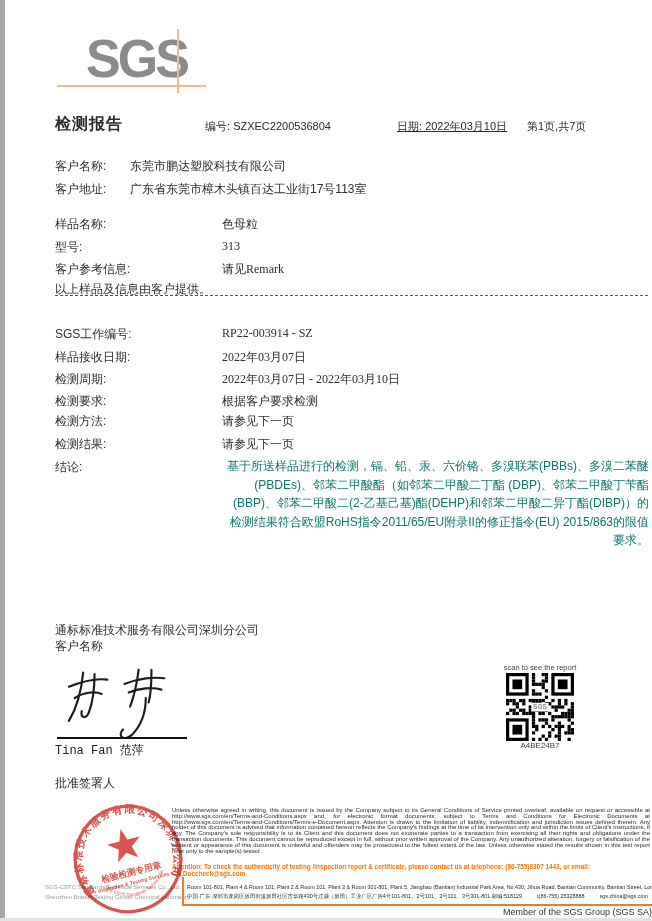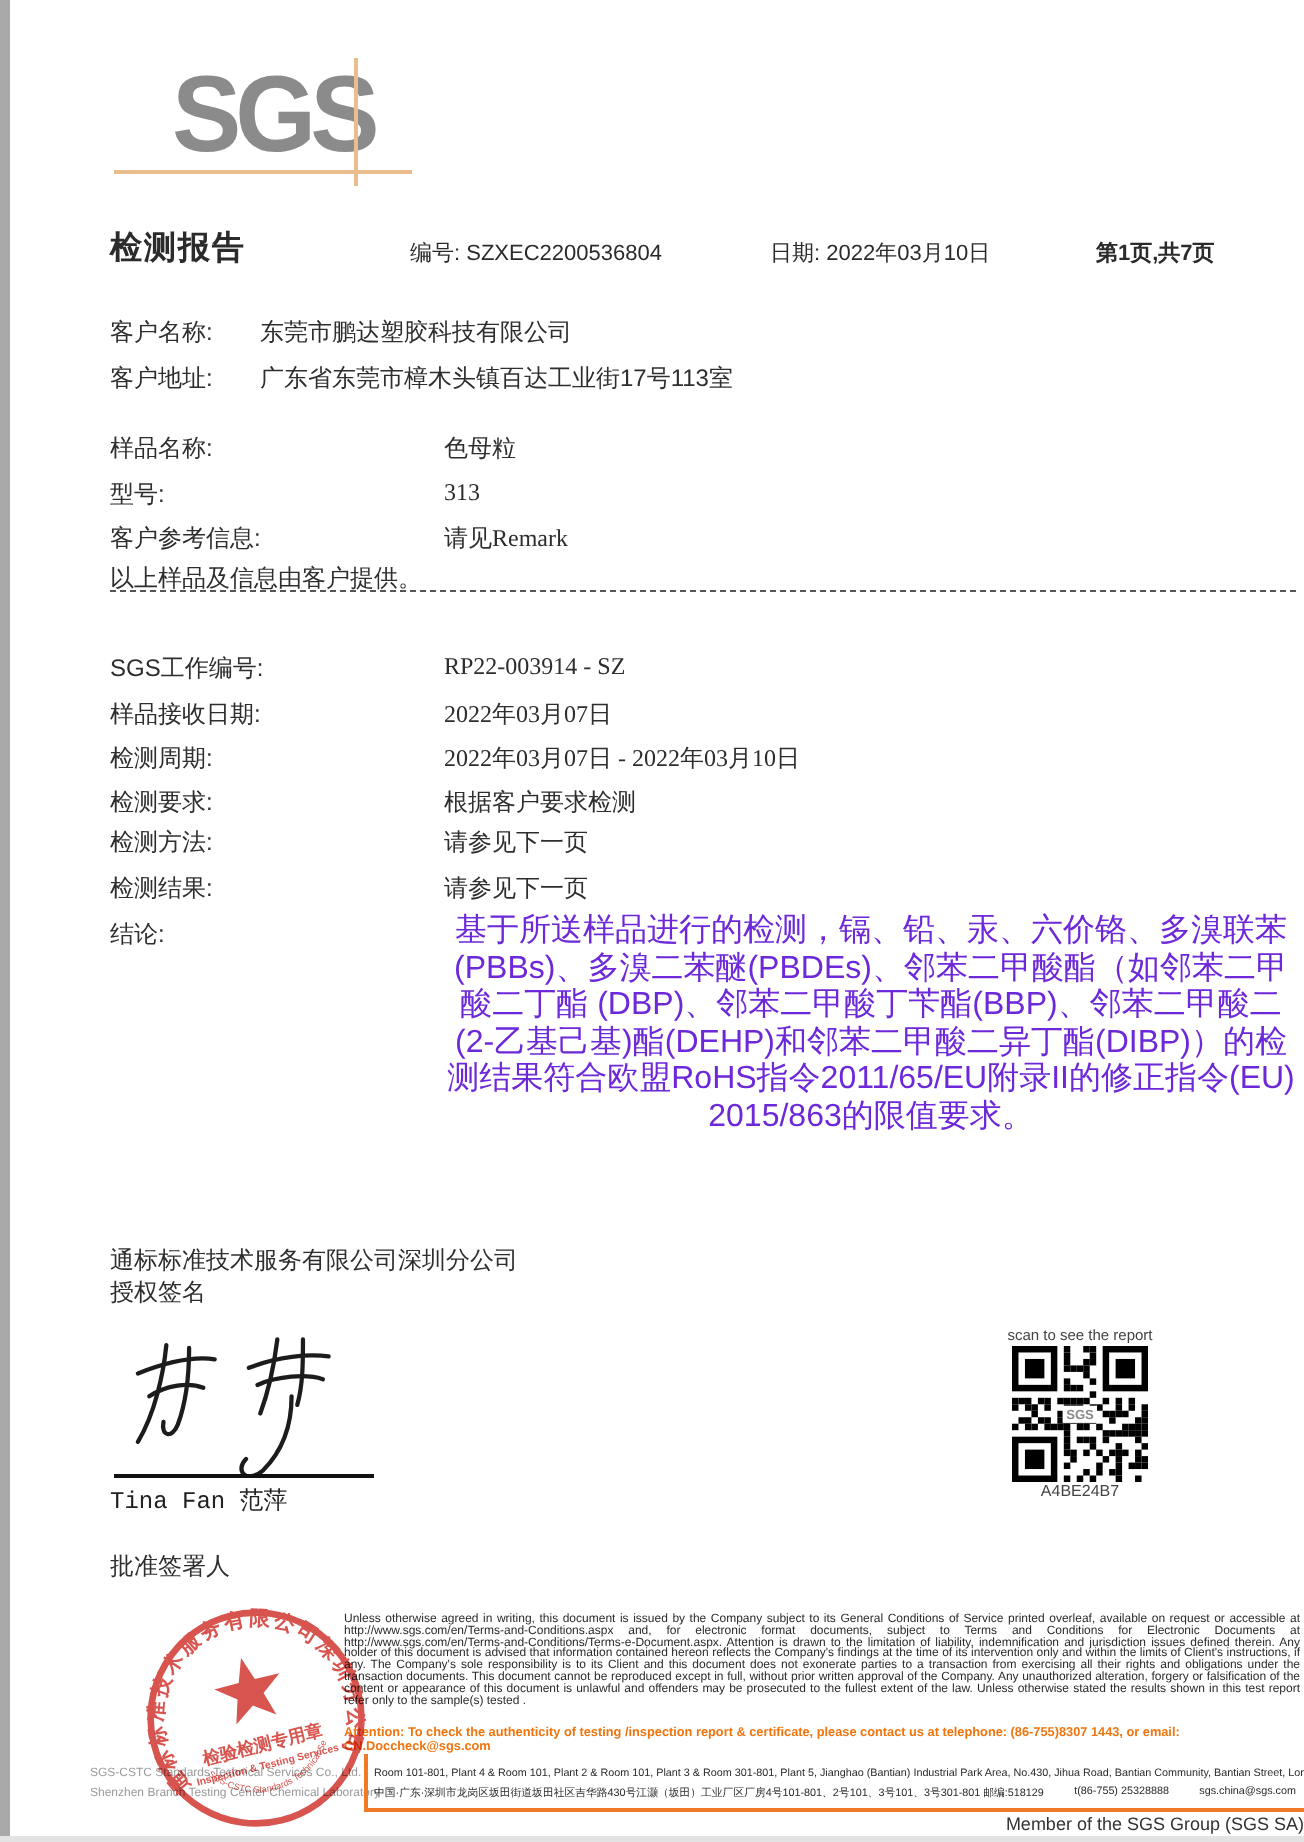--- a/index.html
+++ b/index.html
@@ -13,30 +13,30 @@
 
   
   .logo-text{position:absolute;left:86px;top:32px;font-size:52px;font-weight:bold;
     color:#8b8b8b;letter-spacing:-3px;transform:scaleY(1.04);line-height:1;}
   .logo-hline{position:absolute;left:57px;top:85px;width:149px;height:2px;background:#e9bd8d;}
   .logo-vline{position:absolute;left:177px;top:29px;width:2px;height:64px;background:#e9bd8d;}
 
   
   .doc-title{position:absolute;left:55px;top:114px;font-size:16px;font-weight:bold;letter-spacing:1px;color:#2b2b2b;}
   .meta{position:absolute;top:119px;font-size:11px;color:#2b2b2b;white-space:nowrap;}
-  .meta-no{left:205px;} .meta-date{left:385px;} .meta-page{left:548px;font-weight:bold;}
+  .meta-no{left:205px;} .meta-date{left:397px;text-decoration:underline;} .meta-page{left:527px;}
 
   
   .row{position:absolute;left:55px;font-size:12px;color:#2e2e2e;white-space:nowrap;}
   .row .val-near{position:absolute;left:75px;white-space:nowrap;}
   .row .val-far{position:absolute;left:167px;white-space:nowrap;font-family:Liberation Serif, serif;}
   .sep-dashed{position:absolute;left:55px;top:295px;width:593px;border-top:1px dashed #555;}
 
-  .conclusion{position:absolute;left:222px;top:457px;width:427px;font-size:16px;
-    line-height:18.5px;color:#6d28d9;text-align:center;}
+  .conclusion{position:absolute;left:222px;top:457px;width:427px;font-size:12px;
+    line-height:18.5px;color:#0f766e;text-align:right;}
 
   
   .sig-company{position:absolute;left:55px;top:622px;font-size:12px;color:#2e2e2e;}
   .sig-auth{position:absolute;left:55px;top:638px;font-size:12px;color:#2e2e2e;}
   .sig-svg{position:absolute;left:58px;top:664px;}
   .sig-line{position:absolute;left:57px;top:737px;width:130px;height:2px;background:#111;}
   .sig-name{position:absolute;left:55px;top:742px;font-size:12px;color:#222;font-family:Liberation Mono, monospace;}
   .sig-title{position:absolute;left:55px;top:760px;font-size:12px;color:#2e2e2e;margin-top:15px;}
 
   
@@ -130,21 +130,21 @@
   <span class="val-far">请参见下一页</span>
 </div>
 <div class="row" style="top:436px">
   <span class="lbl">检测结果:</span>
   <span class="val-far">请参见下一页</span>
 </div>
 <div class="row" style="top:459px">结论:</div>
 <div class="conclusion">基于所送样品进行的检测，镉、铅、汞、六价铬、多溴联苯(PBBs)、多溴二苯醚(PBDEs)、邻苯二甲酸酯（如邻苯二甲酸二丁酯 (DBP)、邻苯二甲酸丁苄酯(BBP)、邻苯二甲酸二(2-乙基己基)酯(DEHP)和邻苯二甲酸二异丁酯(DIBP)）的检测结果符合欧盟RoHS指令2011/65/EU附录II的修正指令(EU) 2015/863的限值要求。</div>
 
 <div class="sig-company">通标标准技术服务有限公司深圳分公司</div>
-<div class="sig-auth">授权签名</div>
+<div class="sig-auth">客户名称</div>
 <svg class="sig-svg" width="140" height="74" viewBox="0 0 95 52">
   <g fill="none" stroke="#1c1c1c" stroke-width="1.5" stroke-linecap="round">
     <path d="M6,16 C16,12 26,10 33,11"></path>
     <path d="M16,6 C15,16 12,30 6,40"></path>
     <path d="M24,7 C24,16 23,26 20,34 C18,39 14,38 15,33"></path>
     <path d="M10,24 C16,20 24,19 29,21"></path>
     <path d="M45,14 C55,10 66,9 73,10"></path>
     <path d="M55,4 C54,12 52,22 49,30"></path>
     <path d="M64,4 C64,12 64,20 62,27"></path>
     <path d="M48,20 C55,17 65,16 71,18"></path>

